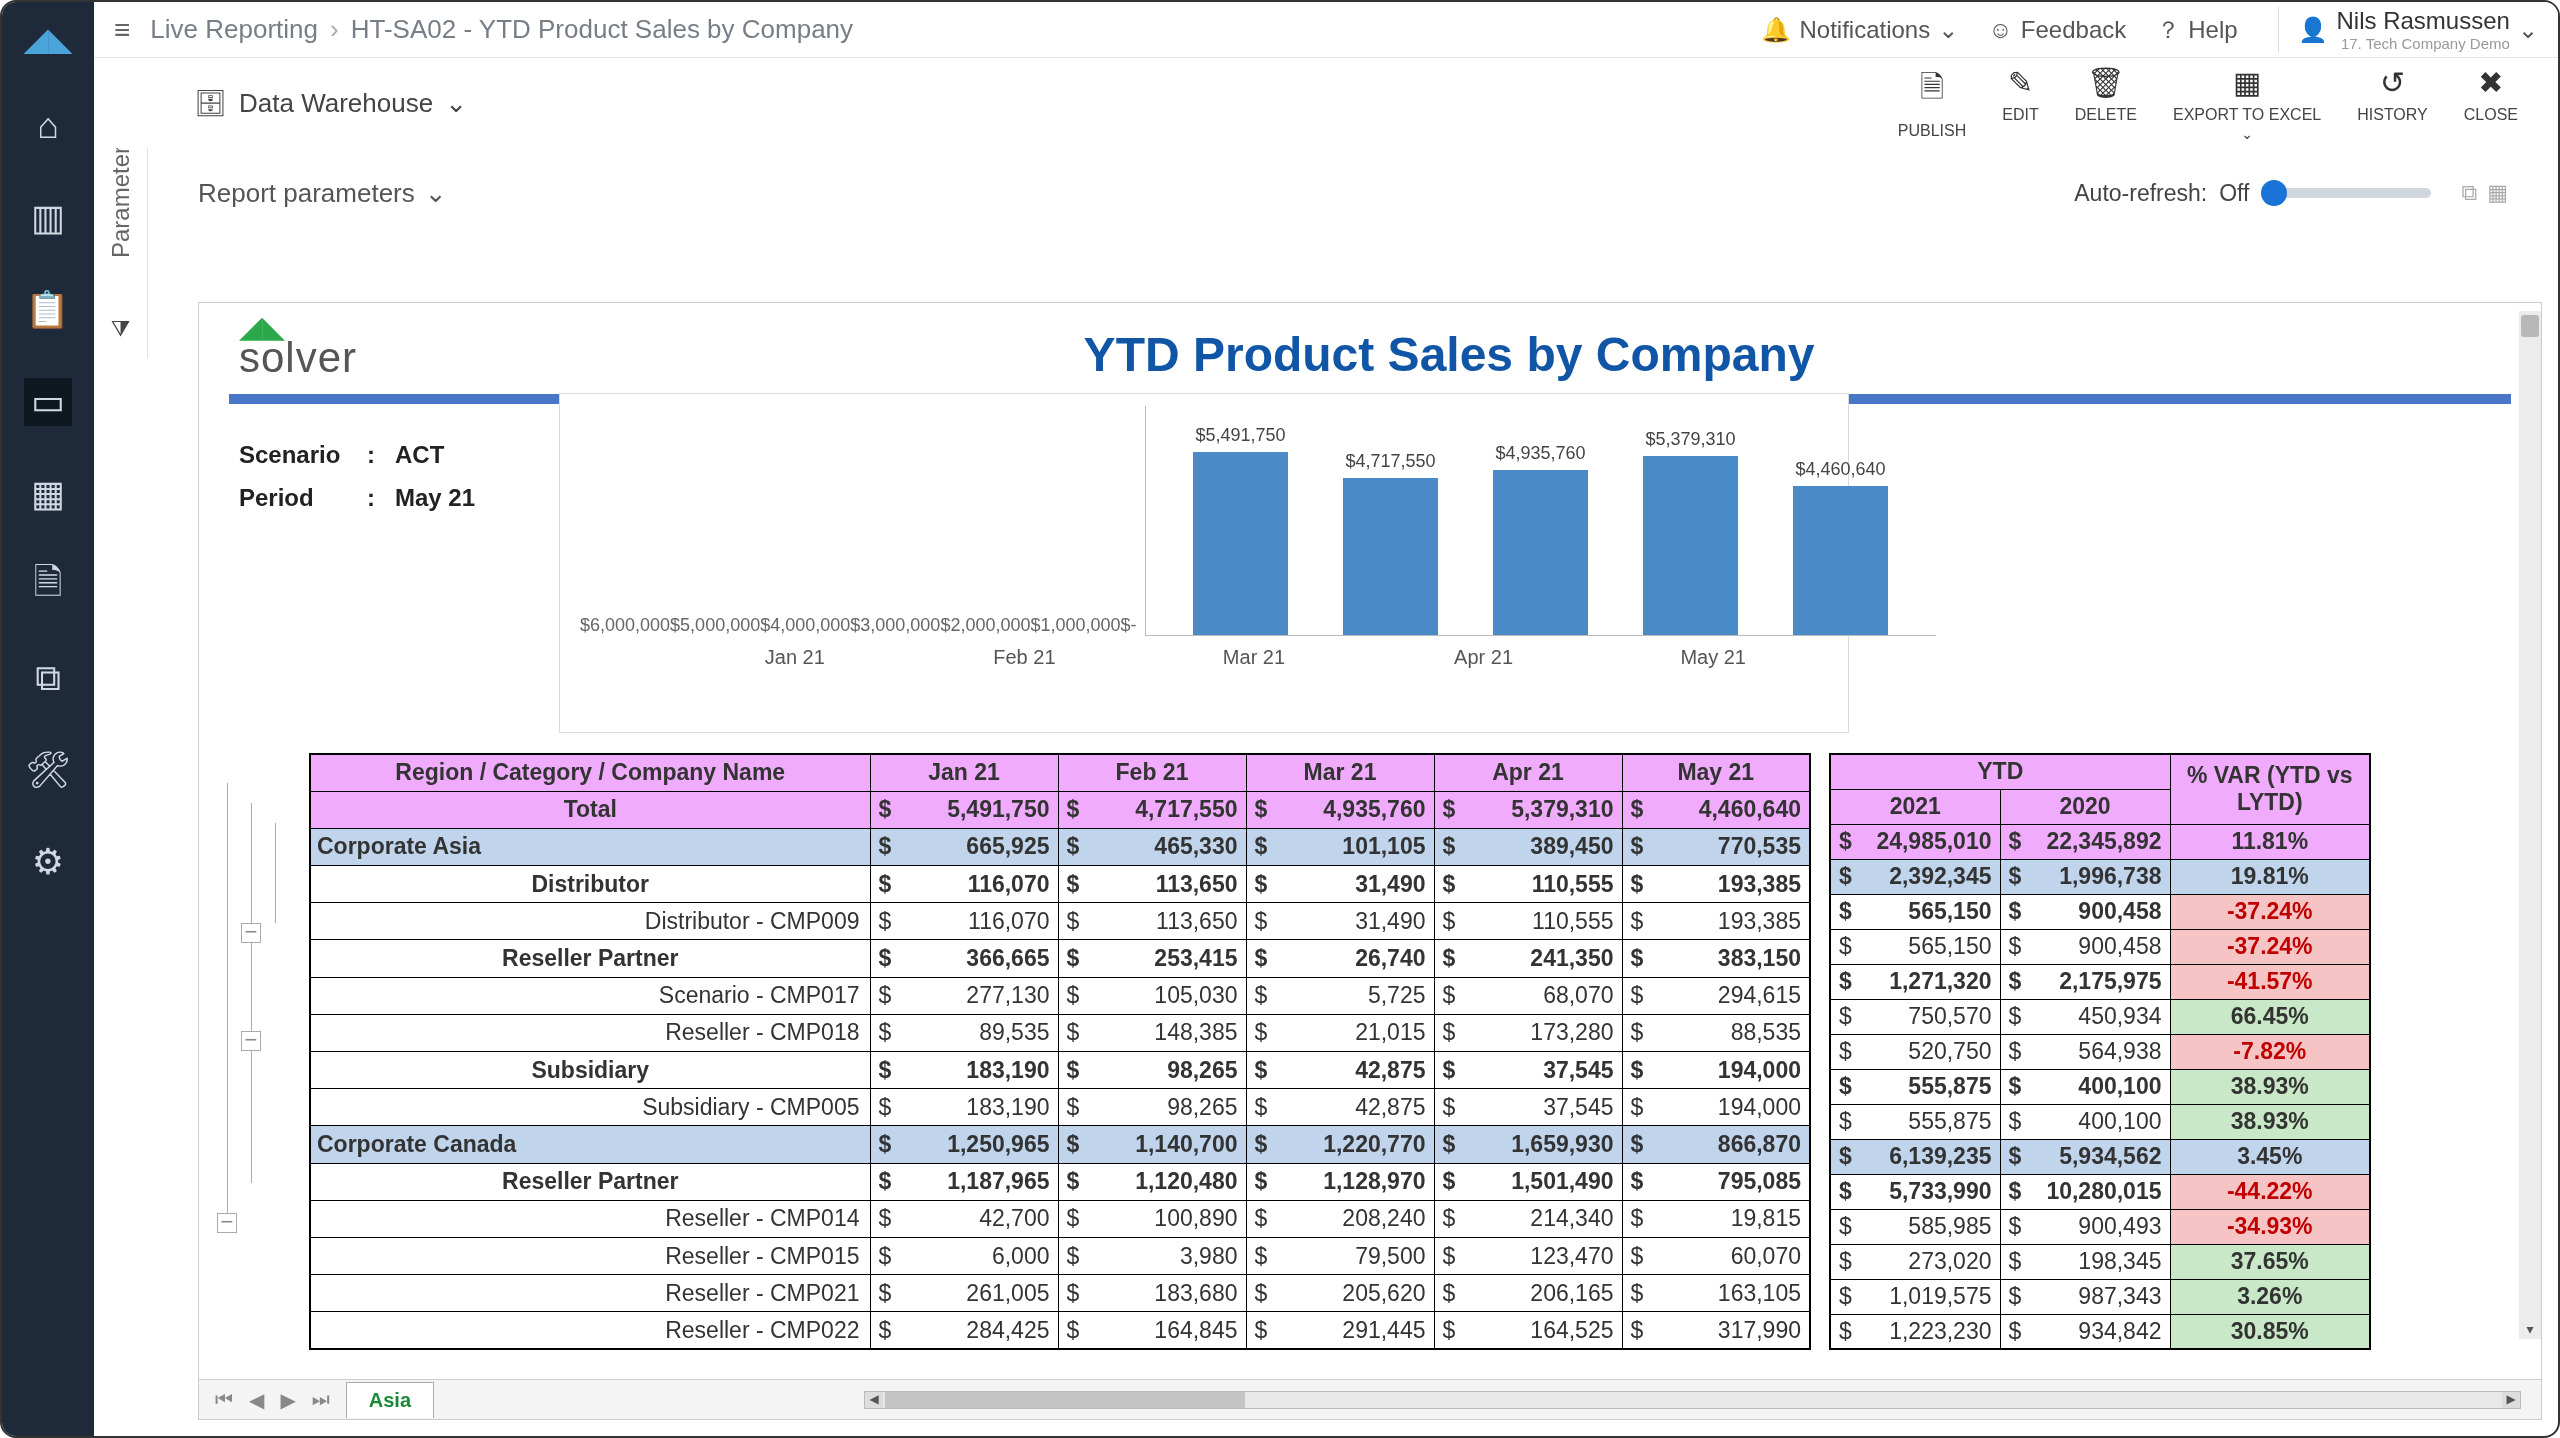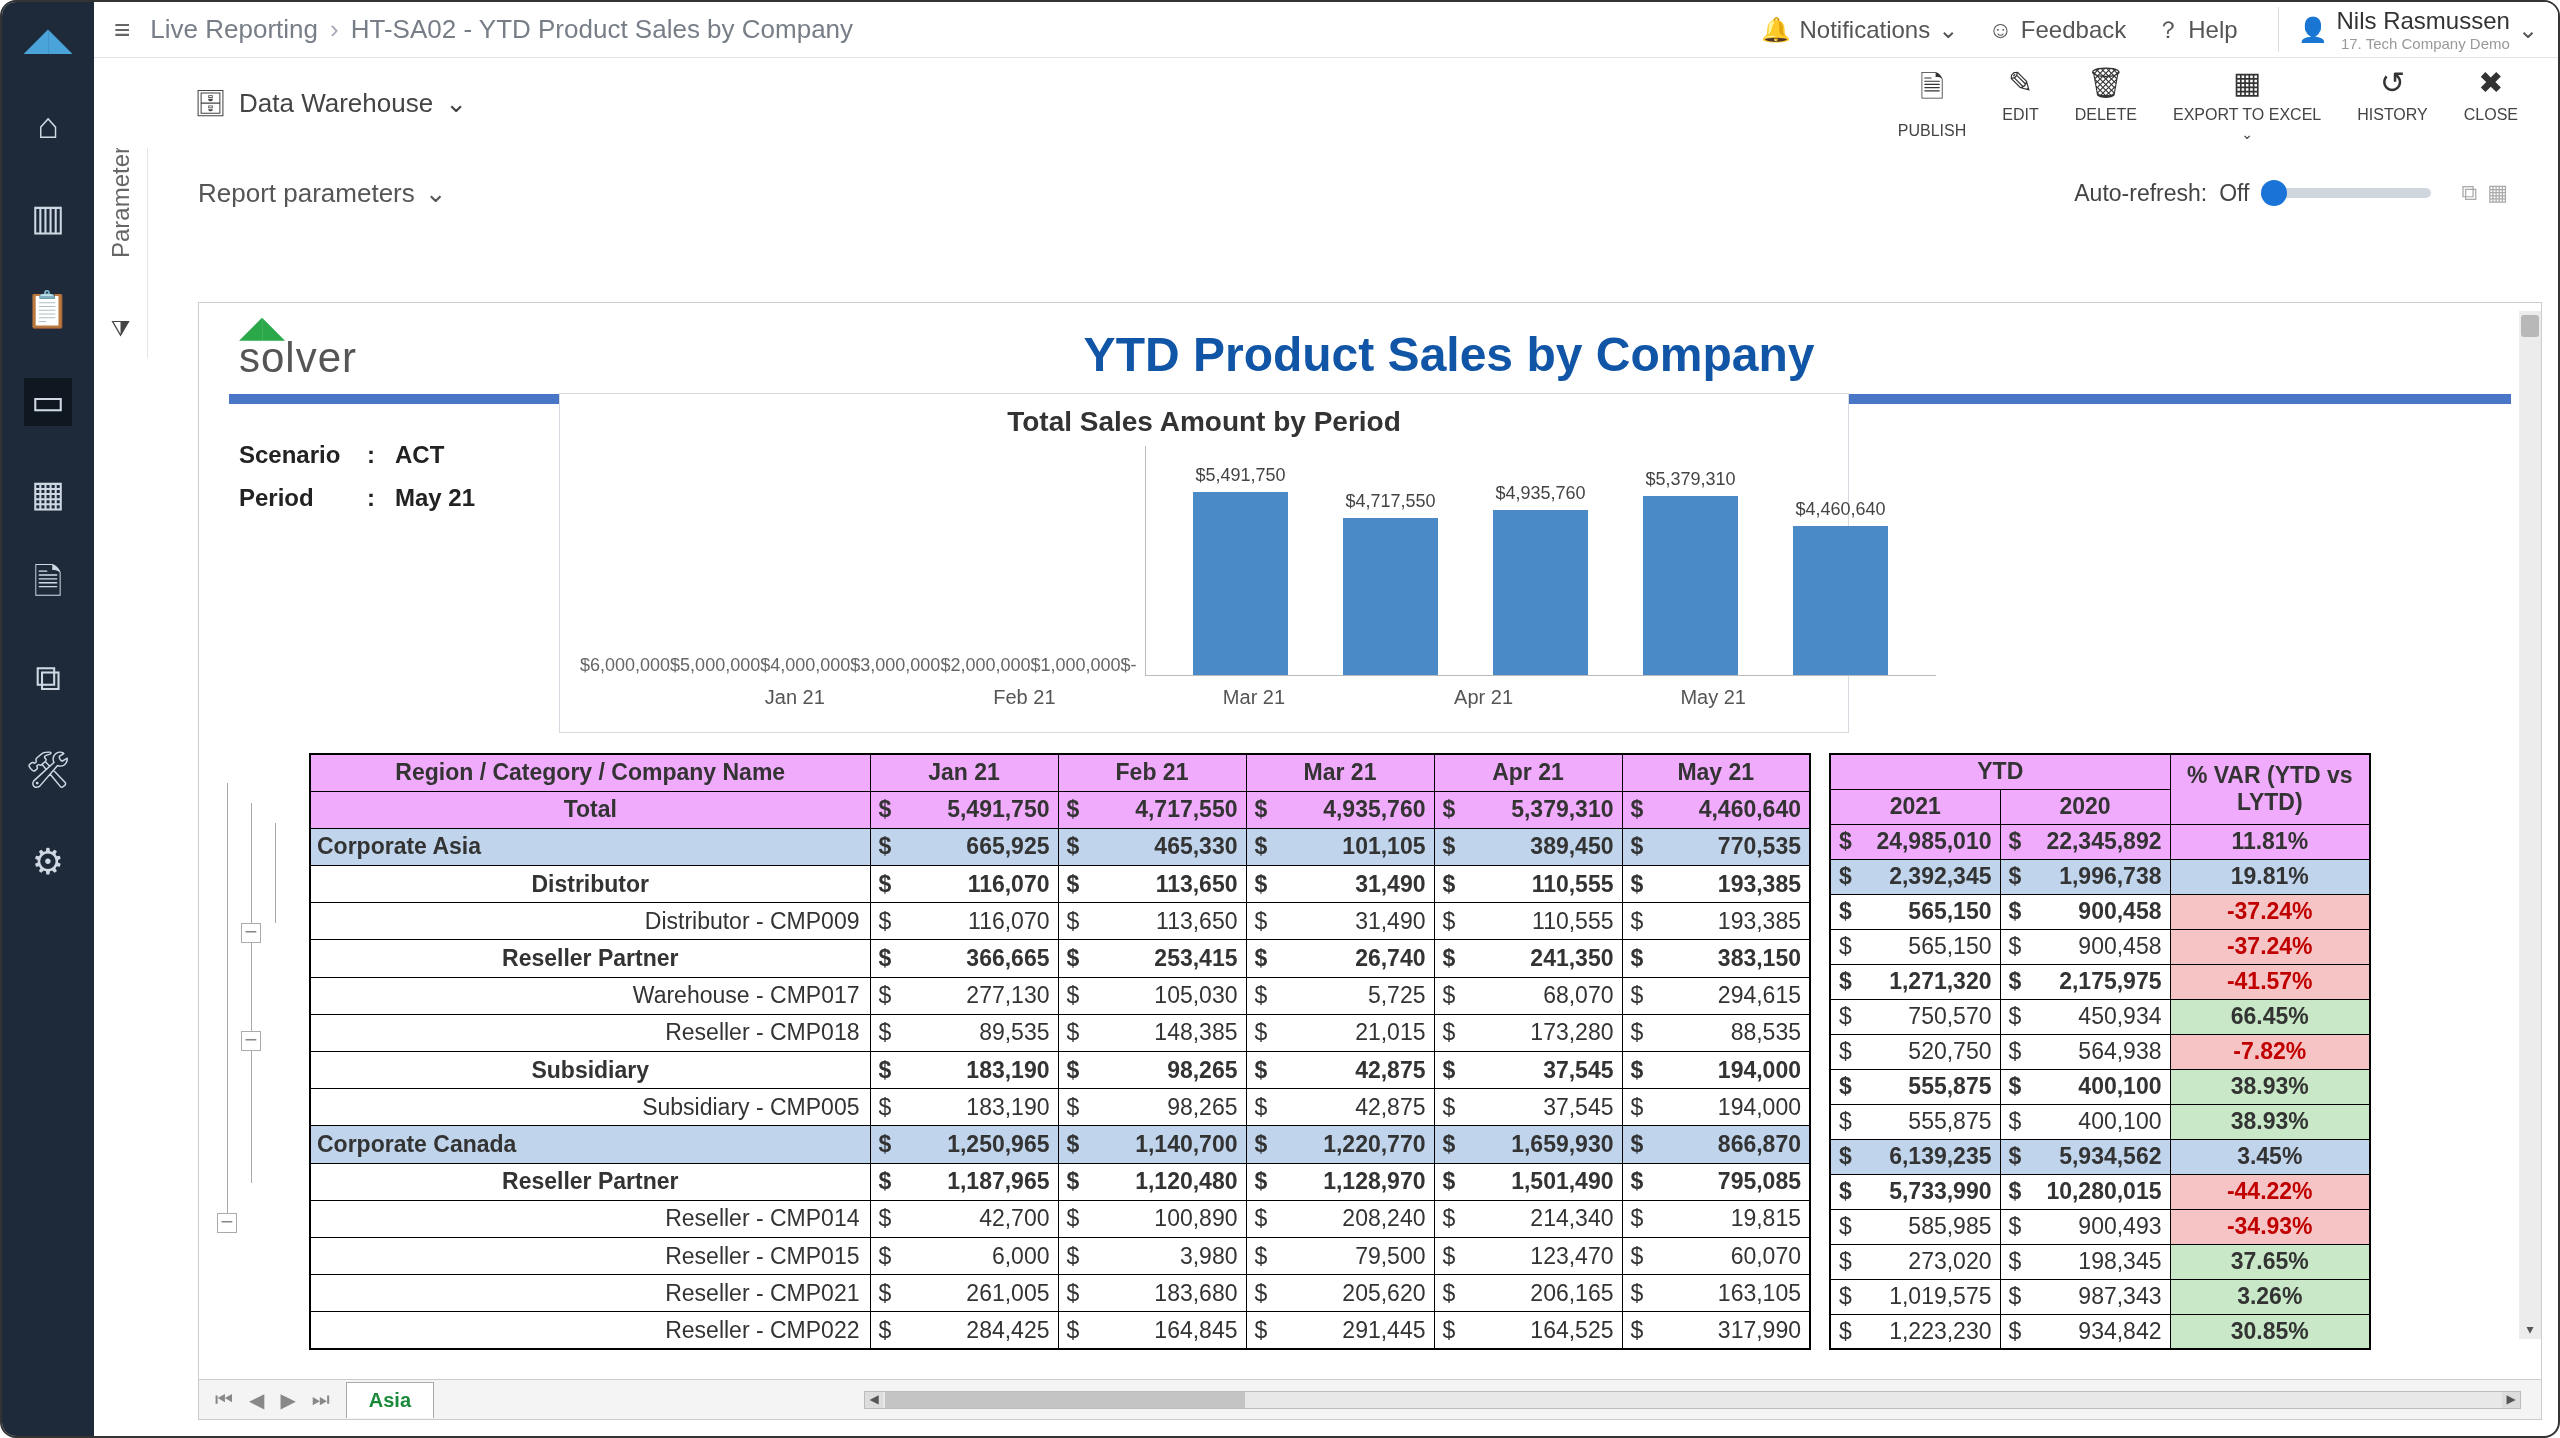--- a/index.html
+++ b/index.html
@@ -246,21 +246,20 @@
             <b>ACT</b>
           </div>
         <div class="srow">
             <span class="slabel">Period</span>
             <span class="colon">:</span>
             <b>May 21</b>
           </div>
       </div>
 
       <div class="chart-box">
-        <div class="chart-title">Total Sales Amount by Period</div>
         <div class="chart-plot">
           <div class="y-axis" id="y-axis">
               <span>$6,000,000</span>
               <span>$5,000,000</span>
               <span>$4,000,000</span>
               <span>$3,000,000</span>
               <span>$2,000,000</span>
               <span>$1,000,000</span>
               <span>$-</span>
             </div>
@@ -350,21 +349,21 @@
                 </tr>
                 <tr class="row-cat">
                   <td class="label-cell label-indent-2">Reseller Partner</td>
                   <td class="currency-cell"><span class="sym">$</span>366,665</td>
                   <td class="currency-cell"><span class="sym">$</span>253,415</td>
                   <td class="currency-cell"><span class="sym">$</span>26,740</td>
                   <td class="currency-cell"><span class="sym">$</span>241,350</td>
                   <td class="currency-cell"><span class="sym">$</span>383,150</td>
                 </tr>
                 <tr class="row-detail">
-                  <td class="label-cell label-indent-3">Warehouse - CMP017</td>
+                  <td class="label-cell label-indent-3">Scenario - CMP017</td>
                   <td class="currency-cell"><span class="sym">$</span>277,130</td>
                   <td class="currency-cell"><span class="sym">$</span>105,030</td>
                   <td class="currency-cell"><span class="sym">$</span>5,725</td>
                   <td class="currency-cell"><span class="sym">$</span>68,070</td>
                   <td class="currency-cell"><span class="sym">$</span>294,615</td>
                 </tr>
                 <tr class="row-detail">
                   <td class="label-cell label-indent-3">Reseller - CMP018</td>
                   <td class="currency-cell"><span class="sym">$</span>89,535</td>
                   <td class="currency-cell"><span class="sym">$</span>148,385</td>

